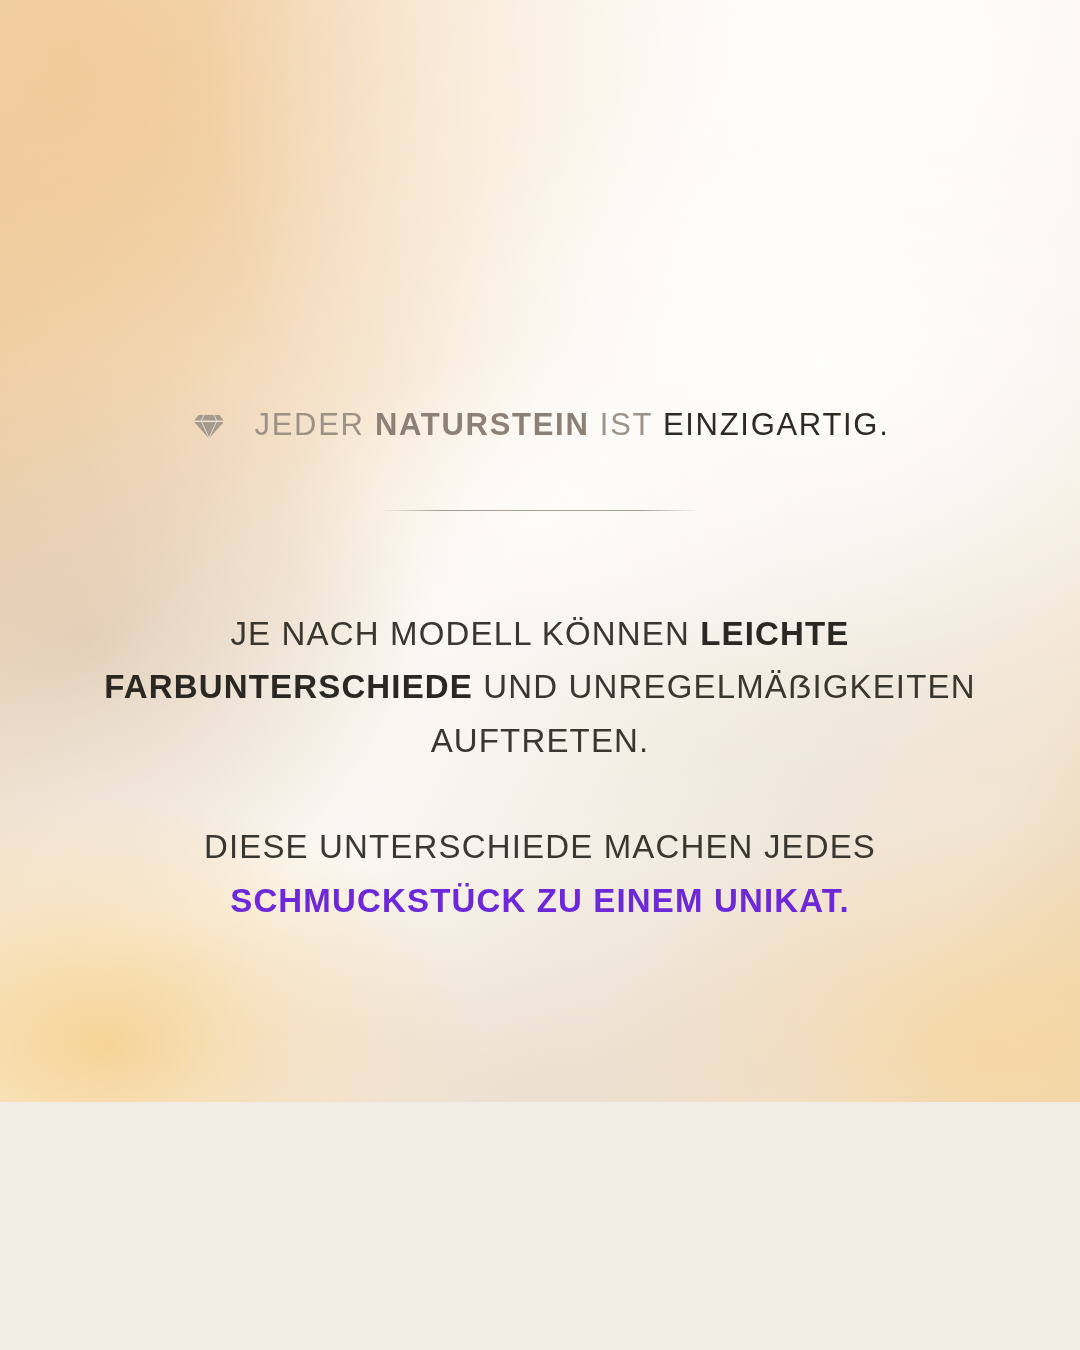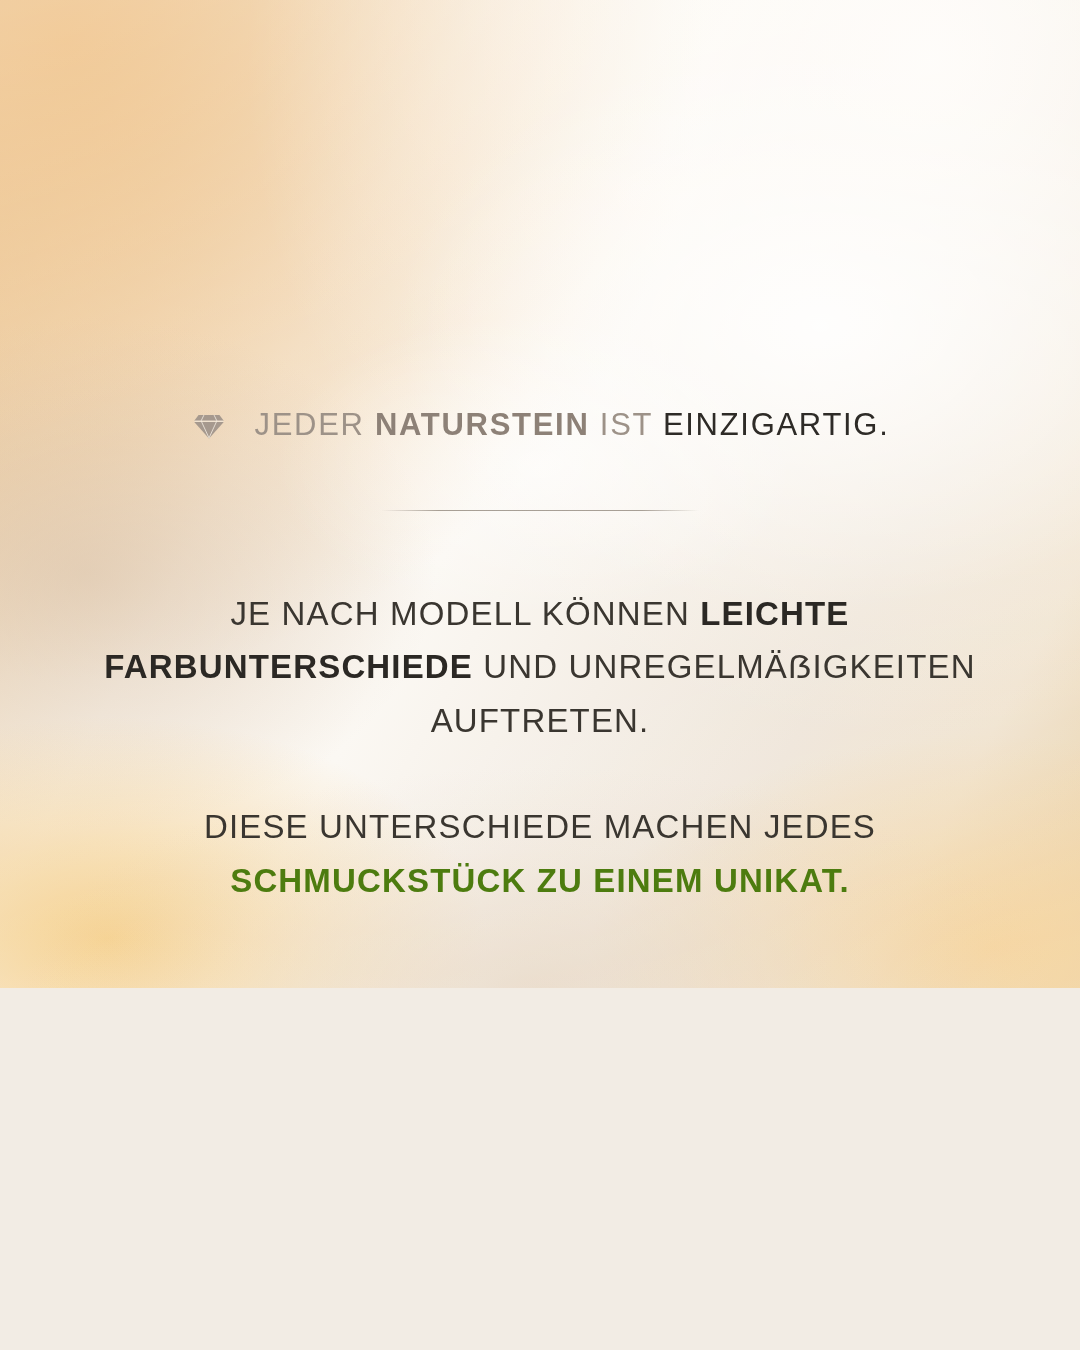--- a/index.html
+++ b/index.html
@@ -11,21 +11,21 @@
     overflow: hidden;
   }
   body {
     font-family: "Liberation Sans", sans-serif;
     background: #f2ece4;
   }
 
   .canvas {
     position: relative;
     width: 1080px;
-    height: 988px;
+    height: 1102px;
     overflow: hidden;
     background-color: #f6f1ea;
   }
 
   
   .bg-layer {
     position: absolute;
     inset: 0;
     pointer-events: none;
   }
@@ -125,25 +125,25 @@
     color: #3a3630;
     font-size: 33px;
     line-height: 1.62;
     letter-spacing: 0.035em;
     font-weight: 400;
   }
   .paragraph b {
     font-weight: 700;
     color: #2b2824;
   }
-  .para-1 { margin-top: 76px; }
+  .para-1 { margin-top: 96px; }
   .para-2 { margin-top: 20px; }
   .para-2 .line-strong {
     font-weight: 700;
-    color: #4d7c0f;
+    color: #6d28d9;
   }
 </style>
 </head>
 <body>
 
 <div class="canvas">
 
   <div class="bg-layer bg-base"></div>
   <div class="bg-layer bg-blob-a"></div>
   <div class="bg-layer bg-blob-b"></div>

